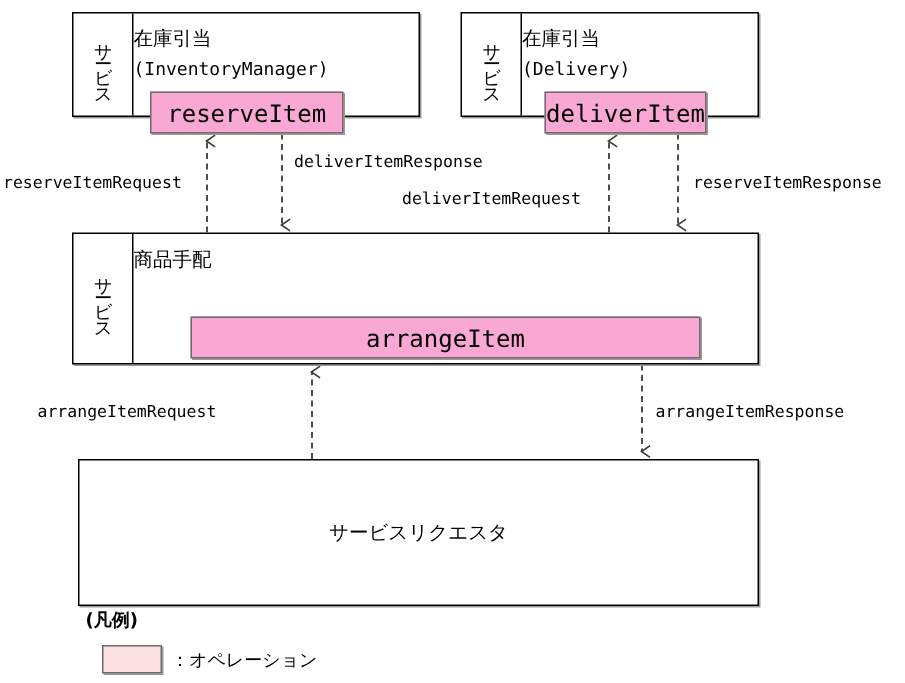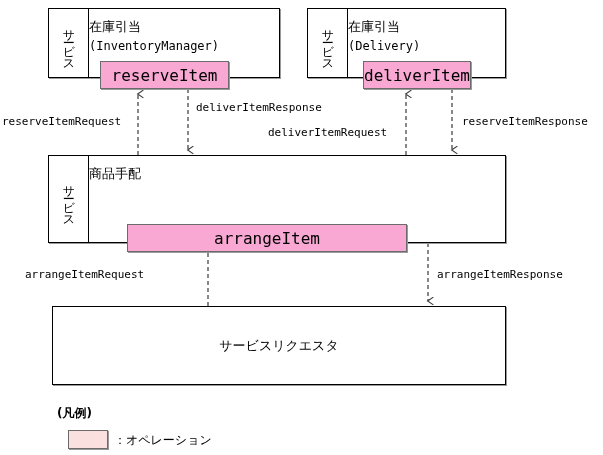--- a/index.html
+++ b/index.html
@@ -187,23 +187,23 @@
   <div class="operation-box" style="left:363px; top:61px; width:108px; height:28px;">deliverItem</div>
 
   <div class="service-box" style="left:48px; top:155px; width:458px; height:88px;">
     <div class="service-tag">
       <span>サービス</span>
     </div>
     <div class="service-title">
       <span class="jp">商品手配</span>
     </div>
   </div>
-  <div class="operation-box" style="left:127px; top:224px; width:280px; height:28px;">arrangeItem</div>
-
-  <div class="plain-box" style="left:52px; top:306px; width:454px; height:79px;">サービスリクエスタ</div>
+  <div class="operation-box" style="left:127px; top:211px; width:340px; height:28px;">arrangeItem</div>
+
+  <div class="plain-box" style="left:52px; top:306px; width:454px; height:98px;">サービスリクエスタ</div>
 
   <span class="arrow-label" style="left:2px;  top:115px;">reserveItemRequest</span>
   <span class="arrow-label" style="left:196px; top:101px;">deliverItemResponse</span>
   <span class="arrow-label" style="left:268px; top:126px;">deliverItemRequest</span>
   <span class="arrow-label" style="left:462px; top:115px;">reserveItemResponse</span>
   <span class="arrow-label" style="left:25px;  top:268px;">arrangeItemRequest</span>
   <span class="arrow-label" style="left:437px; top:268px;">arrangeItemResponse</span>
 
   <span class="legend-title" style="left:57px; top:405px;">(凡例)</span>
   <div class="legend-swatch" style="left:68px; top:430px; width:40px; height:19px;"></div>

